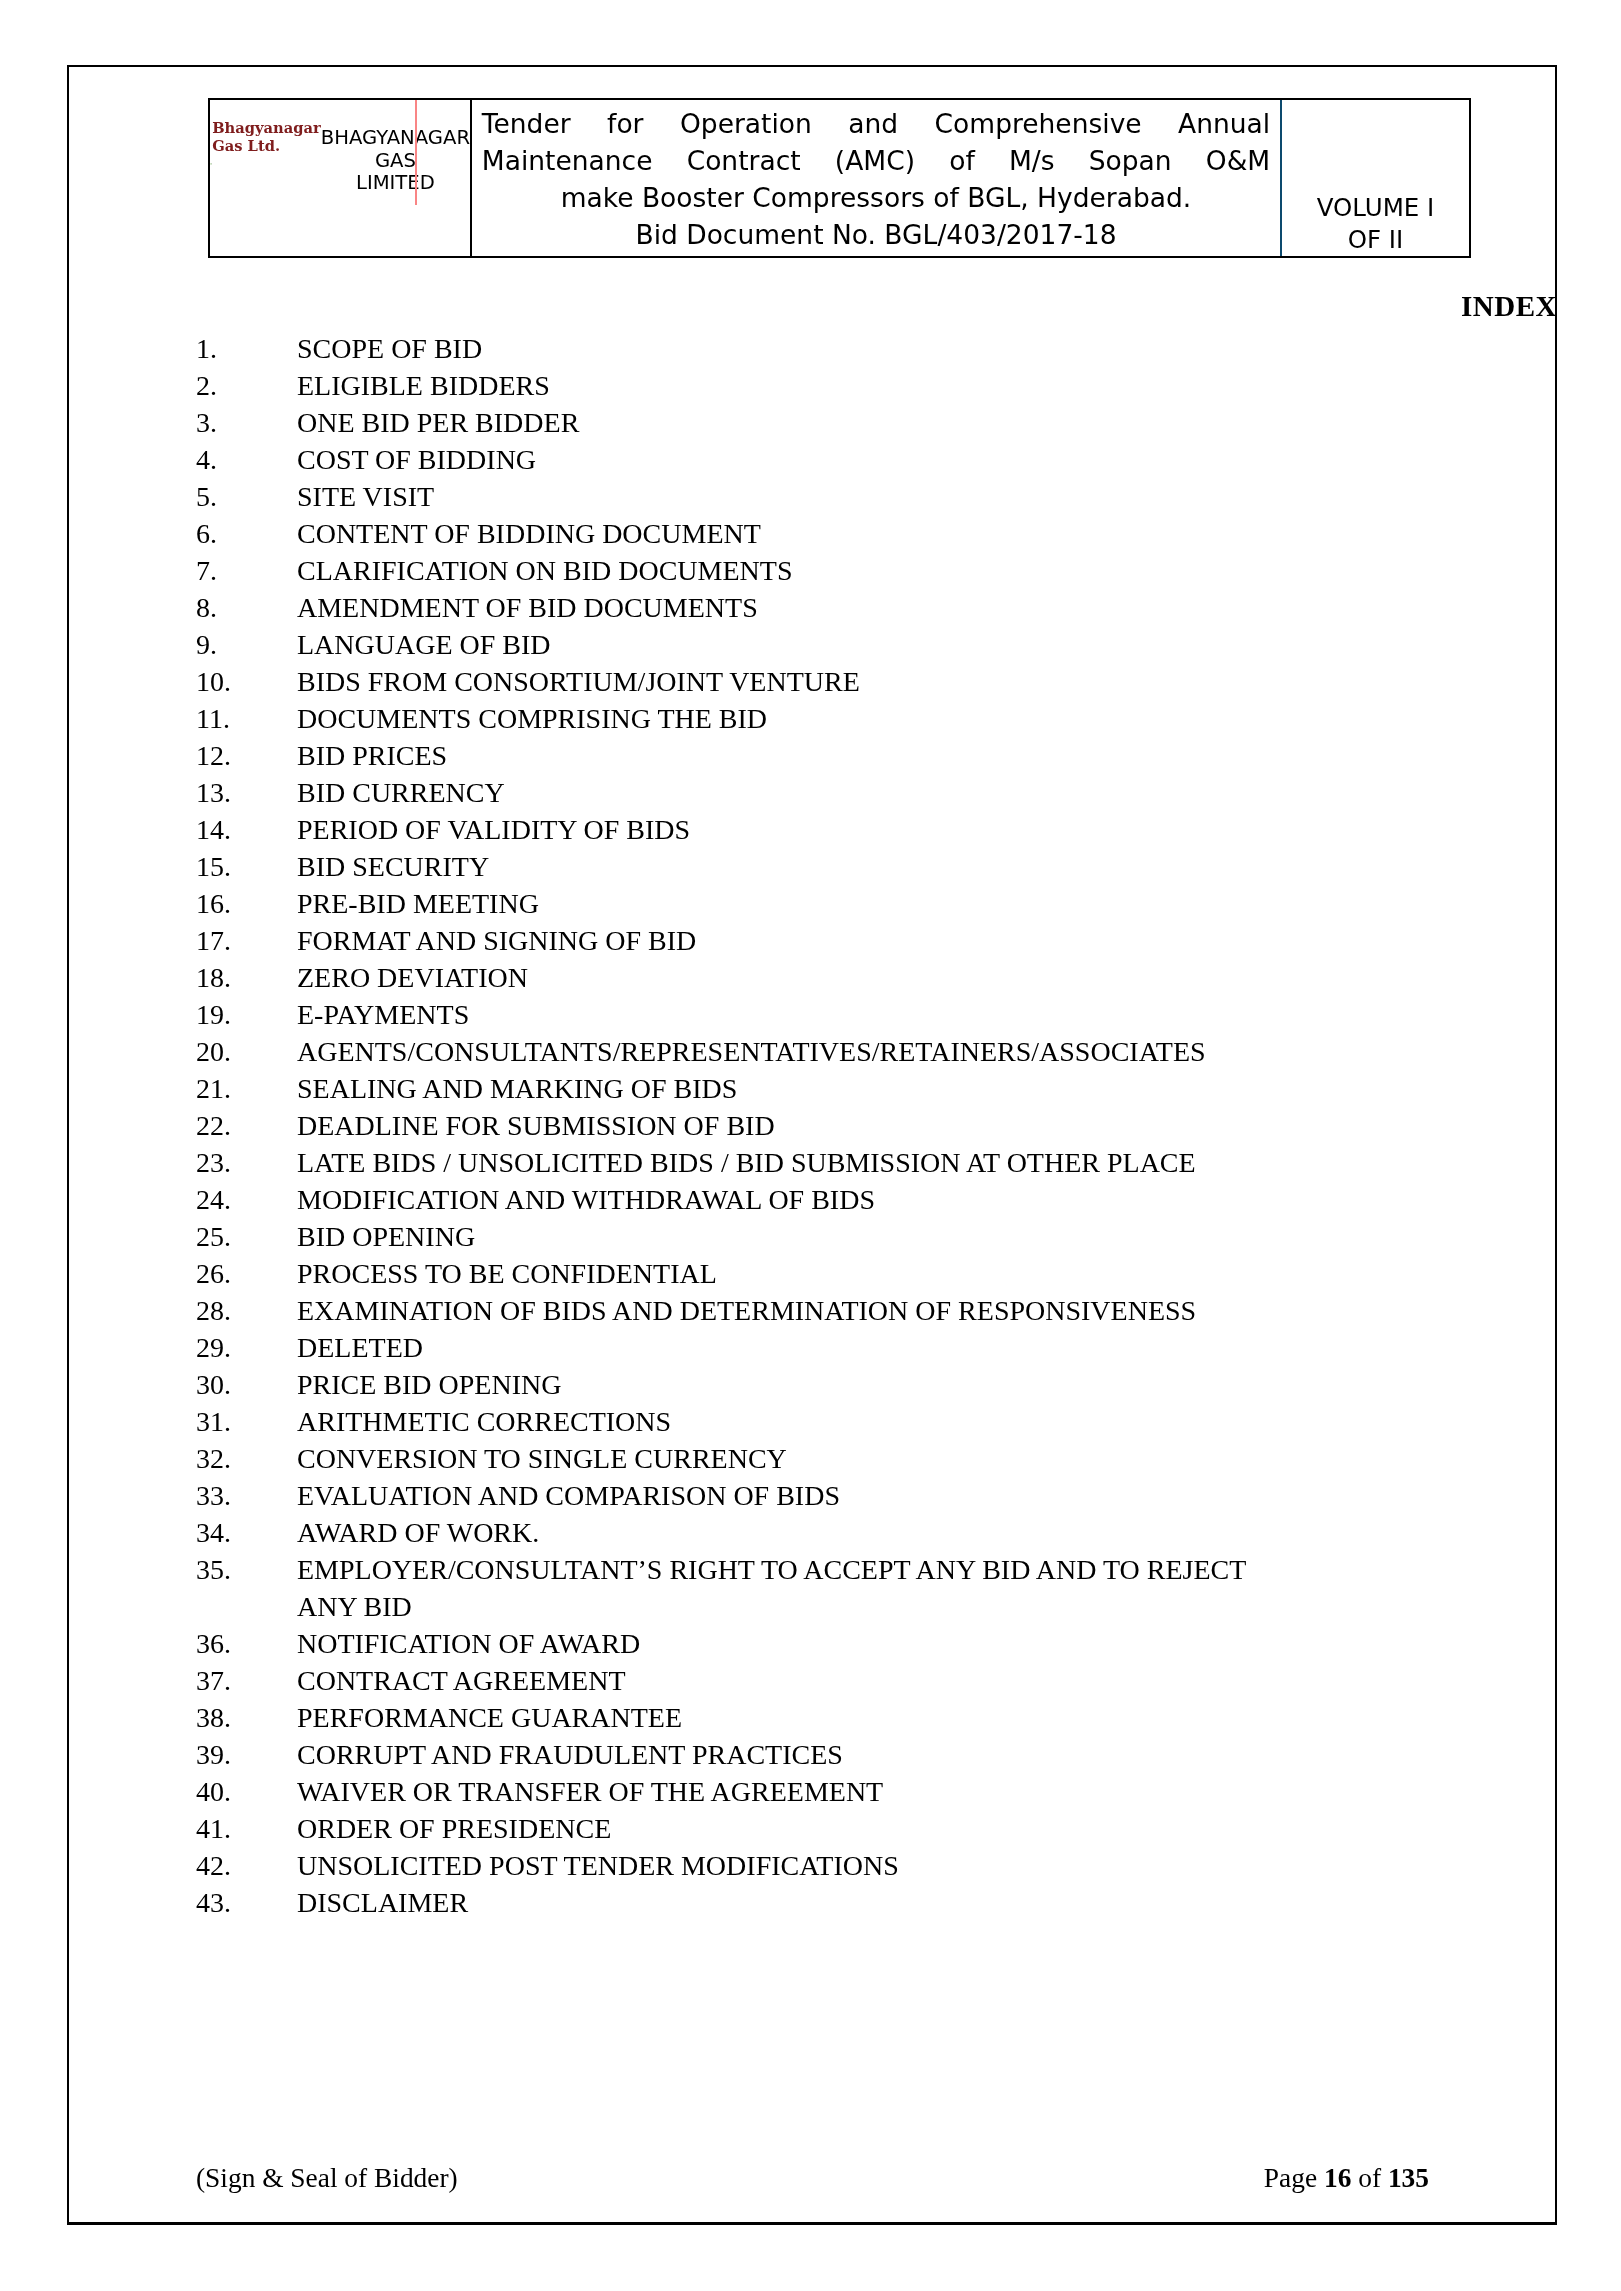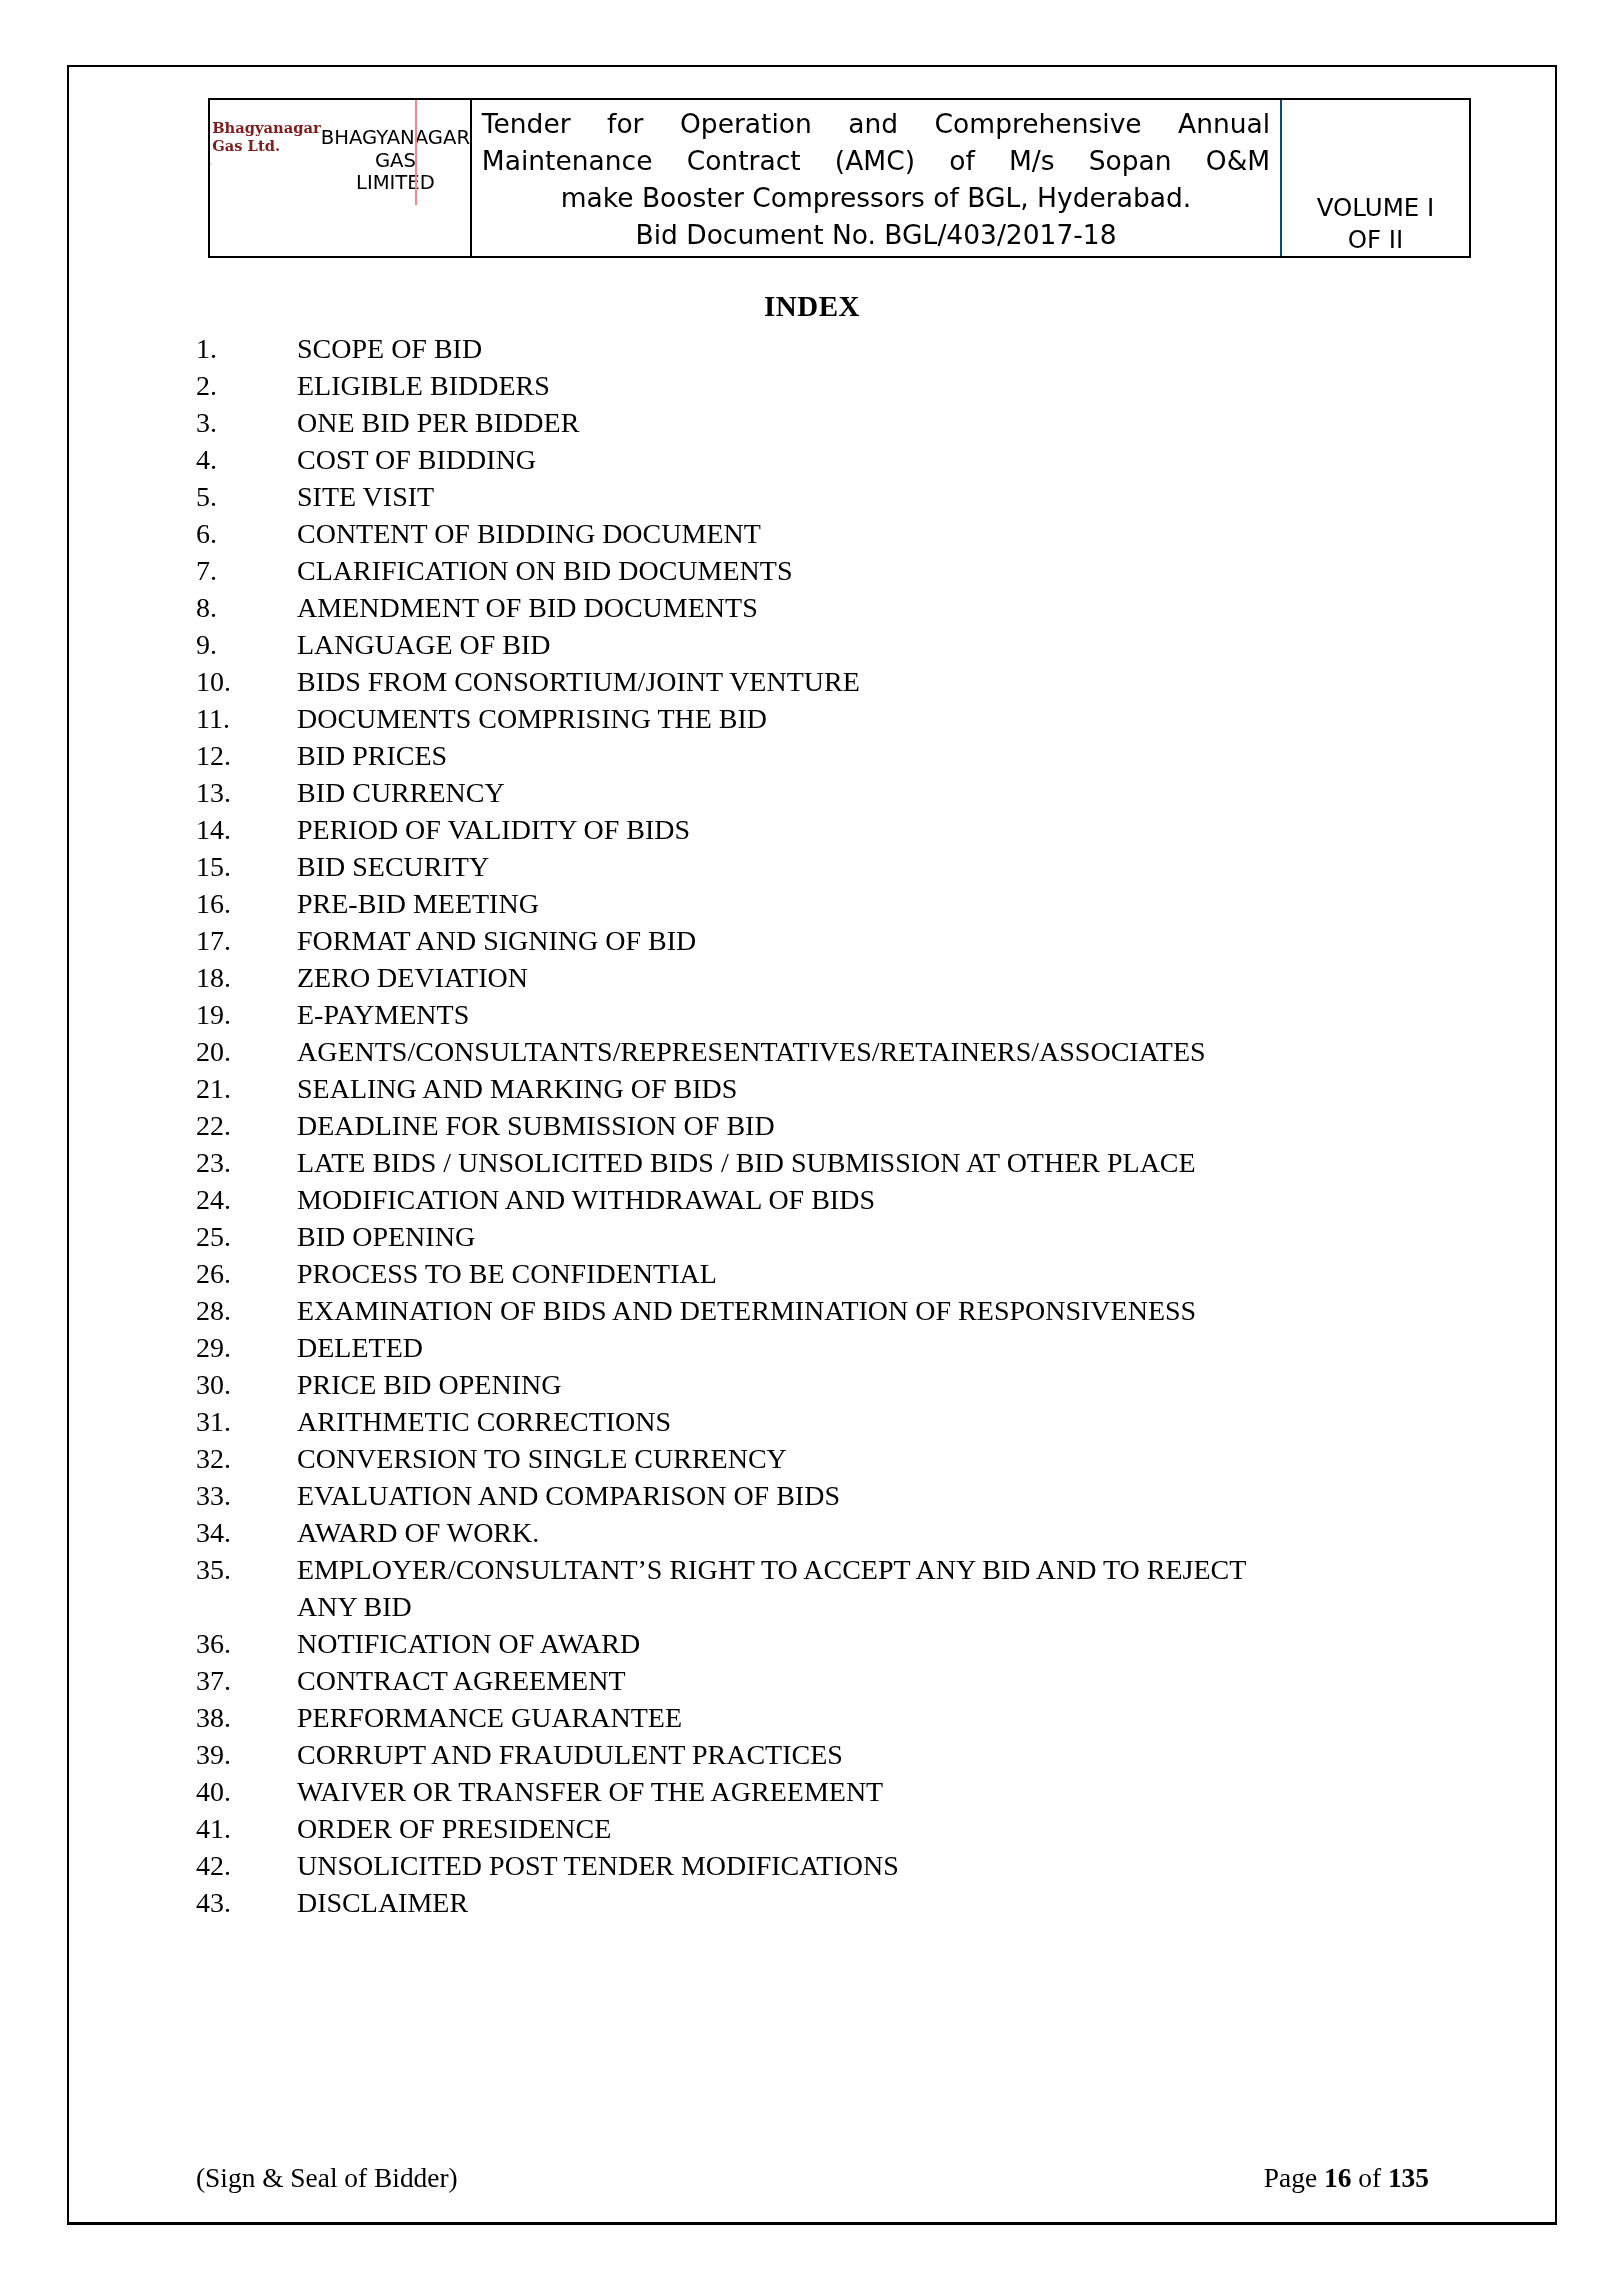--- a/index.html
+++ b/index.html
@@ -38,21 +38,21 @@
   .logo-caption {
     font-family:"DejaVu Serif", serif; font-weight:bold; font-size:14.7px;
     color:#7f1d1d; line-height:17.6px; margin-top:-2px;
   }
   .company {
     font-family:"DejaVu Sans", sans-serif; font-size:19.6px; line-height:22.5px;
     text-align:center; margin-top:6px; color:#000;
   }
   
   .index-heading {
-    position:absolute; left:67px; top:290px; width:1490px; text-align:center;
+    position:absolute; left:67px; top:290px; width:1490px; text-align:right;
     font-weight:bold; font-size:29px; letter-spacing:0.5px;
   }
   .toc { position:absolute; left:196px; top:330px; width:1266px; font-size:28px; }
   .row { display:flex; }
   .num { width:101px; flex:none; line-height:37px; }
   .txt { flex:1; line-height:37px; white-space:pre-line; }
   
   .footer-left { position:absolute; left:196px; top:2162px; font-size:27.4px; line-height:33px; }
   .footer-right { position:absolute; right:192px; top:2162px; font-size:27.4px; line-height:33px; }
   .footer-right b { font-weight:bold; }

